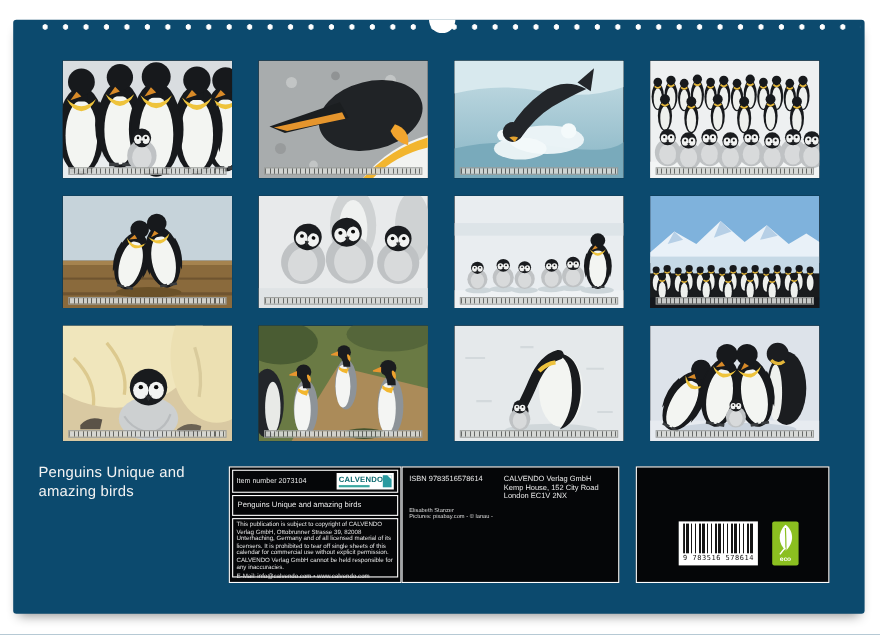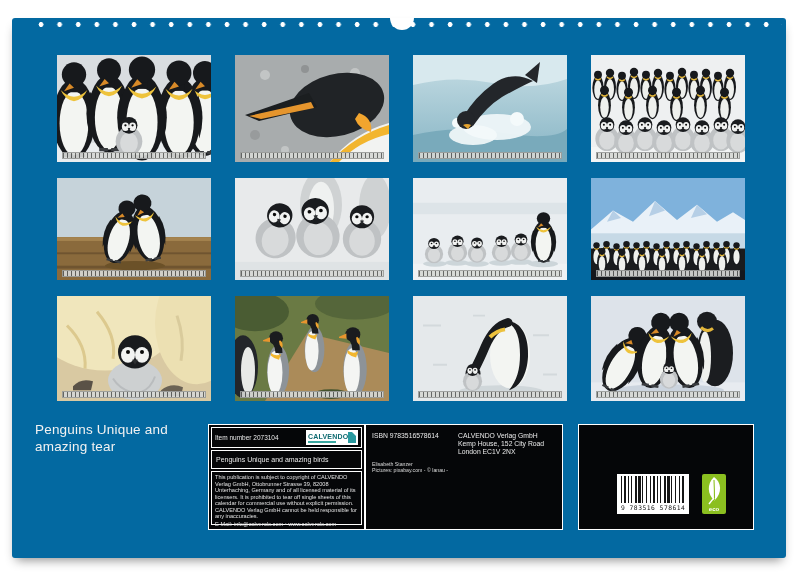--- a/index.html
+++ b/index.html
@@ -2,21 +2,21 @@
 <html><head>
 <meta charset="utf-8">
 <style>
   html,body{margin:0;padding:0;}
   body{
     width:800px;height:577px;position:relative;background:#ffffff;
     font-family:"Liberation Sans",sans-serif;overflow:hidden;
   }
   .calendar{
     position:absolute;left:12px;top:18px;width:774px;height:540px;
-    background:#0369a1;border-radius:3px;
+    background:#0c4a6e;border-radius:3px;
     box-shadow:0 6px 10px -4px rgba(0,0,0,.45);
   }
   .binding-dots{
     position:absolute;top:3px;left:26px;width:744px;height:7px;
     background-image:radial-gradient(circle 2.6px at 3px 3.5px,#fff 2.2px,rgba(255,255,255,0) 2.7px);
     background-size:18.6px 7px;background-repeat:repeat-x;
   }
   .hanger-notch{
     position:absolute;left:378px;top:0;width:24px;height:12px;
     background:#fff;border-radius:0 0 12px 12px;
@@ -390,21 +390,21 @@
             </g>
           <use href="#sp-chick" x="67" y="66" width="22" height="30"></use>
         </svg>
         <div class="minical"></div>
       </figure>
 
     </div>
 
     <div class="cover-title">
       <div>Penguins Unique and</div>
-      <div>amazing tear</div>
+      <div>amazing birds</div>
     </div>
 
     <div class="ibox" id="box1">
       <div class="sub sub-a">
         <span class="item-label">Item number 2073104</span>
         <span class="logo">
           <span class="logo-col">
             <span class="logo-text">CALVENDO</span>
             <span class="logo-tag"></span>
           </span>

